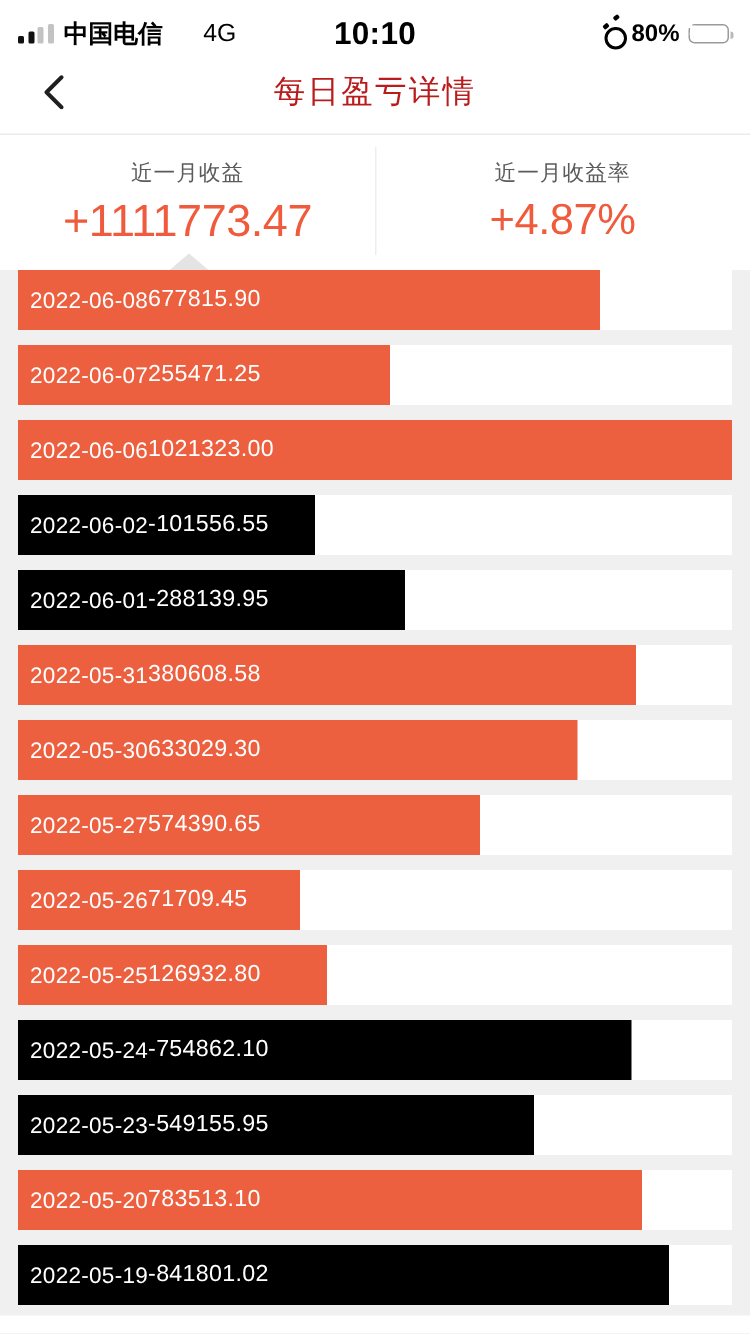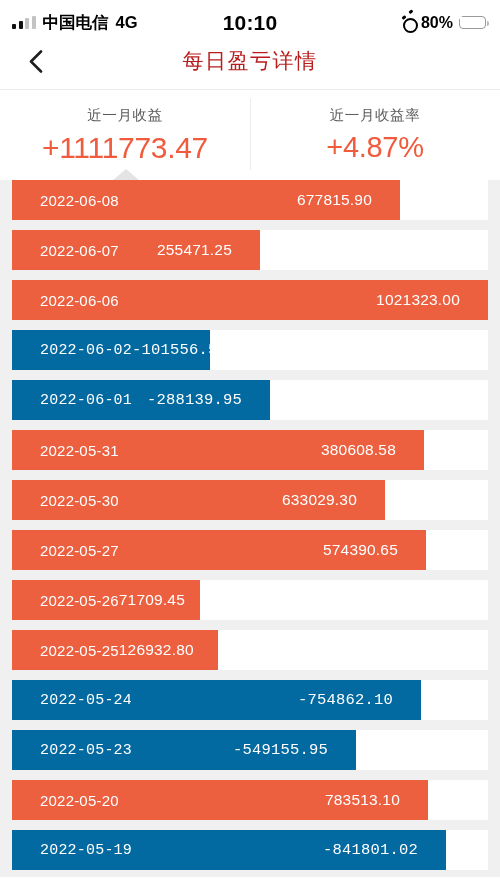--- a/index.html
+++ b/index.html
@@ -18,21 +18,21 @@
     padding:12px 14px 0 12px;
   }
   .sb-left { display:flex; align-items:center; gap:7px; }
   .signal { display:flex; align-items:flex-end; gap:2.5px; height:13px; }
   .signal i { width:4px; background:#111; border-radius:1px; display:block; }
   .signal i:nth-child(1){ height:5px; }
   .signal i:nth-child(2){ height:8px; }
   .signal i:nth-child(3){ height:11px; background:#c3c3c5; }
   .signal i:nth-child(4){ height:13px; background:#c3c3c5; }
   .carrier { font-size:16.5px; font-weight:bold; color:#000; letter-spacing:0px; }
-  .network { font-size:16.5px; font-weight:bold; color:#000; margin-left:0; }
+  .network { font-size:16.5px; font-weight:normal; color:#000; margin-left:20px; }
   .sb-center { position:absolute; left:0; right:0; text-align:center; pointer-events:none; }
   .clock { font-size:21px; font-weight:bold; color:#000; letter-spacing:0.2px; }
   .sb-right { display:flex; align-items:center; gap:6px; position:relative; z-index:2; }
   .alarm-ico { width:13px; height:13px; position:relative; }
   .alarm-ico:before{
     content:""; position:absolute; left:1px; top:2px; width:11px; height:11px;
     border:2px solid #000; border-radius:50%;
   }
   .alarm-ico:after{
     content:""; position:absolute; left:0px; top:0px; width:4px; height:3px;
@@ -97,27 +97,27 @@
     padding:0 12px;
     height:697px;
     overflow:hidden;
   }
   .row {
     height:40px; margin-bottom:10px;
     background:#ffffff; position:relative;
   }
   .bar {
     position:absolute; left:0; top:0; bottom:0;
-    display:flex; align-items:center; justify-content:space-between;
-    padding:0 28px;
+    display:flex; align-items:center; 
+    padding:0 8px;
     color:#ffffff;
     white-space:nowrap;
   }
   .bar.pos { background:#ec6040; }
-  .bar.neg { background:#0369a1;font-family:Liberation Mono, monospace; }
+  .bar.neg { background:#000000; }
   .bar-date { font-size:15px; letter-spacing:0.2px; }
   .bar-value { font-size:15.5px; letter-spacing:0.2px; }
 </style>
 </head>
 <body>
 
 <div class="phone">
 
   <div class="statusbar">
     <div class="sb-left">
@@ -205,21 +205,21 @@
           <span class="bar-value">380608.58</span>
         </div>
       </div>
       <div class="row">
         <div class="bar pos" style="width: 373px;">
           <span class="bar-date">2022-05-30</span>
           <span class="bar-value">633029.30</span>
         </div>
       </div>
       <div class="row">
-        <div class="bar pos" style="width: 414px;">
+        <div class="bar pos" style="width: 308px;">
           <span class="bar-date">2022-05-27</span>
           <span class="bar-value">574390.65</span>
         </div>
       </div>
       <div class="row">
         <div class="bar pos" style="width: 188px;">
           <span class="bar-date">2022-05-26</span>
           <span class="bar-value">71709.45</span>
         </div>
       </div>

